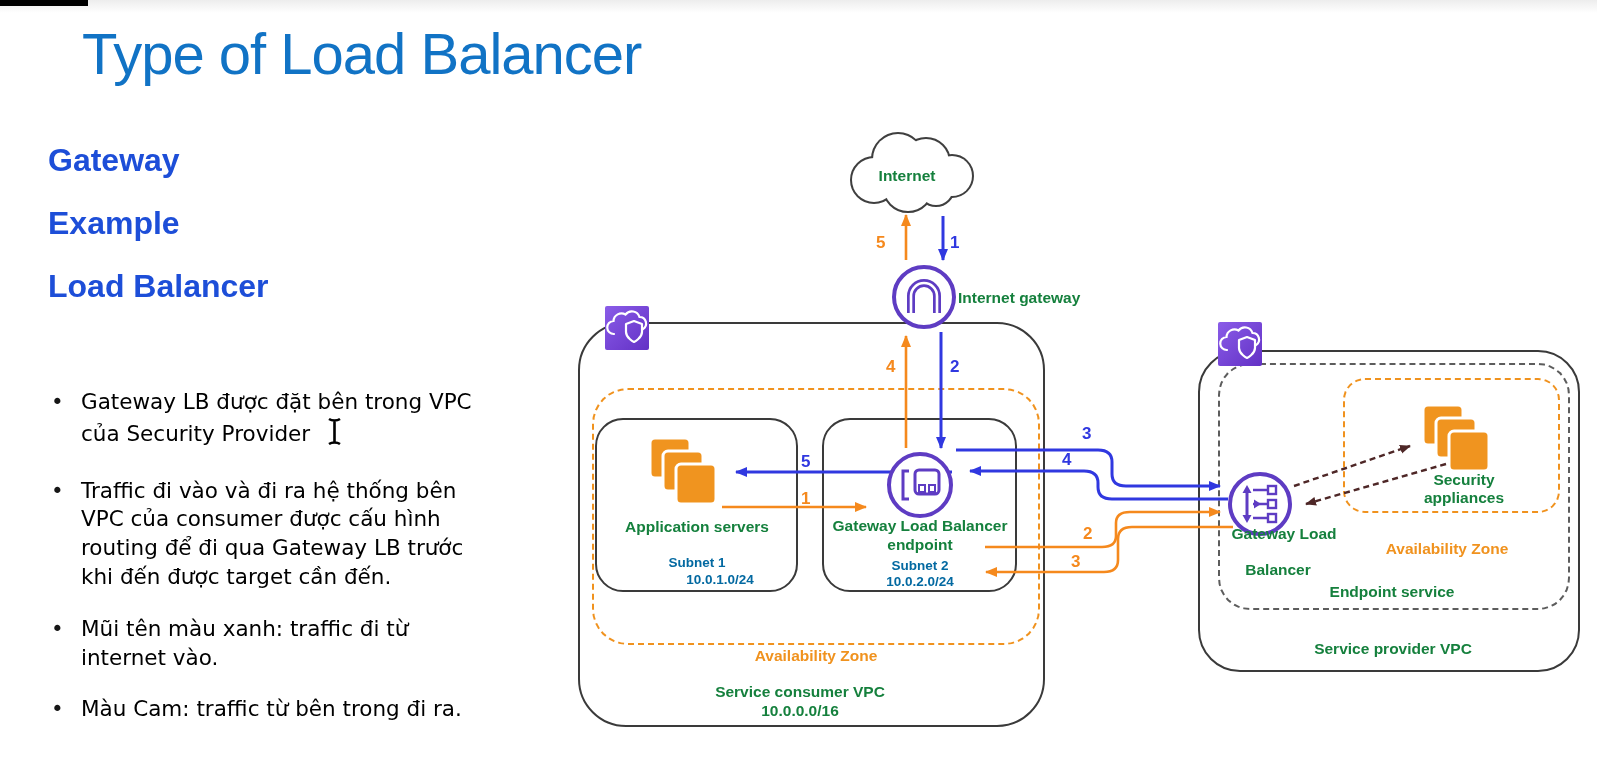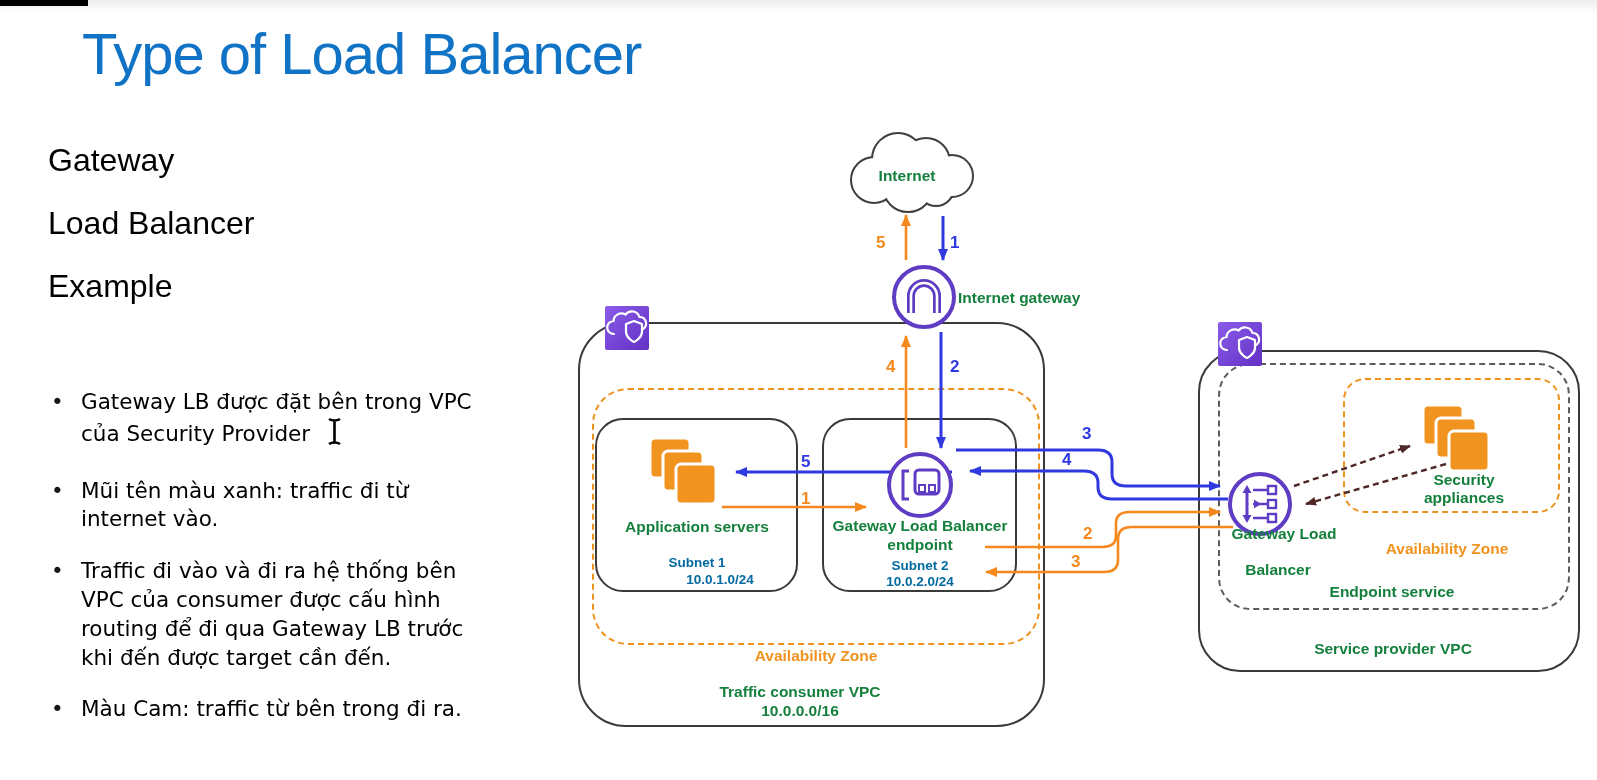--- a/index.html
+++ b/index.html
@@ -5,21 +5,21 @@
   html,body{margin:0;padding:0;background:#fff;}
   .canvas{position:relative;width:1597px;height:731px;background:#fff;overflow:hidden;
           font-family:"Liberation Sans",sans-serif;color:#1a1a1a;}
   .topfade{position:absolute;top:0;left:0;right:0;height:13px;
            background:linear-gradient(#ededed,#ffffff);}
   .black-bar{position:absolute;left:0;top:0;width:88px;height:6px;background:#000;}
 
   .slide-title{position:absolute;left:82px;top:20px;font-size:58px;font-weight:400;
                color:#1173C5;letter-spacing:-1px;white-space:nowrap;}
   .heading{position:absolute;left:48px;top:142px;}
-  .heading div{font-size:32px;font-weight:normal;color:#000000;margin-bottom:26px;white-space:nowrap;}
+  .heading div{font-size:32px;font-weight:bold;color:#1d4ed8;margin-bottom:26px;white-space:nowrap;}
 
   .bullets{position:absolute;left:48px;top:388px;width:452px;margin:0;padding:0;list-style:none;
            font-family:"DejaVu Sans","Liberation Sans",sans-serif;}
   .bullets li{position:relative;padding-left:33px;font-size:21.5px;line-height:1.34;
               color:#000000;margin-bottom:23px;}
   .bullets li::before{content:"\2022";position:absolute;left:3px;top:0;font-size:21.5px;color:#161616;}
   .ibeam{display:inline-block;margin-left:16px;vertical-align:-5px;}
 
   
   .box{position:absolute;box-sizing:border-box;border:2px solid #3a3a3a;background:transparent;}
@@ -51,30 +51,30 @@
 <body>
 
 <div class="canvas">
   <div class="topfade"></div>
   <div class="black-bar"></div>
 
   <div class="slide-title">Type of Load Balancer</div>
 
   <div class="heading">
     <div>Gateway</div>
+    <div>Example</div>
     <div>Load Balancer</div>
-    <div>Example</div>
   </div>
 
   <ul class="bullets">
     <li><span>Gateway LB được đặt bên trong VPC của Security Provider</span><span class="ibeam"><svg width="17" height="29" viewBox="0 0 17 29">
             <path d="M3,2 C6,4 11,4 14,2 M8.5,3 V26 M3,27 C6,25 11,25 14,27" stroke="#000" stroke-width="2.6" fill="none"></path>
           </svg></span></li>
+    <li><span>Traffic đi vào và đi ra hệ thống bên VPC của consumer được cấu hình routing để đi qua Gateway LB trước khi đến được target cần đến.</span></li>
     <li><span>Mũi tên màu xanh: traffic đi từ internet vào.</span></li>
-    <li><span>Traffic đi vào và đi ra hệ thống bên VPC của consumer được cấu hình routing để đi qua Gateway LB trước khi đến được target cần đến.</span></li>
     <li><span>Màu Cam: traffic từ bên trong đi ra.</span></li>
   </ul>
 
   <div class="box" id="consumer-vpc"></div>
   <div class="dash-orange" id="consumer-az"></div>
   <div class="box" id="subnet1"></div>
   <div class="box" id="subnet2"></div>
   <div class="box" id="provider-vpc"></div>
   <div class="dash-gray" id="endpoint-service-box"></div>
   <div class="dash-orange" id="provider-az"></div>
@@ -187,21 +187,21 @@
   <div class="dlabel" style="left:697px;top:518px;">Application servers</div>
   <div class="dlabel gray" style="left:697px;top:555px;">Subnet 1</div>
   <div class="dlabel gray" style="left:720px;top:572px;">10.0.1.0/24</div>
 
   <div class="dlabel" style="left:920px;top:517px;">Gateway Load Balancer</div>
   <div class="dlabel" style="left:920px;top:536px;">endpoint</div>
   <div class="dlabel gray" style="left:920px;top:558px;">Subnet 2</div>
   <div class="dlabel gray" style="left:920px;top:574px;">10.0.2.0/24</div>
 
   <div class="dlabel az" style="left:816px;top:647px;">Availability Zone</div>
-  <div class="dlabel" style="left:800px;top:683px;">Traffic consumer VPC</div>
+  <div class="dlabel" style="left:800px;top:683px;">Service consumer VPC</div>
   <div class="dlabel" style="left:800px;top:702px;">10.0.0.0/16</div>
 
   <div class="dlabel" style="left:1278px;top:525px;margin-left:6px;">Gateway Load</div>
   <div class="dlabel" style="left:1278px;top:561px;">Balancer</div>
   <div class="dlabel az" style="left:1447px;top:540px;">Availability Zone</div>
   <div class="dlabel" style="left:1464px;top:471px;">Security</div>
   <div class="dlabel" style="left:1464px;top:489px;">appliances</div>
   <div class="dlabel" style="left:1392px;top:583px;">Endpoint service</div>
   <div class="dlabel" style="left:1393px;top:640px;">Service provider VPC</div>
 

